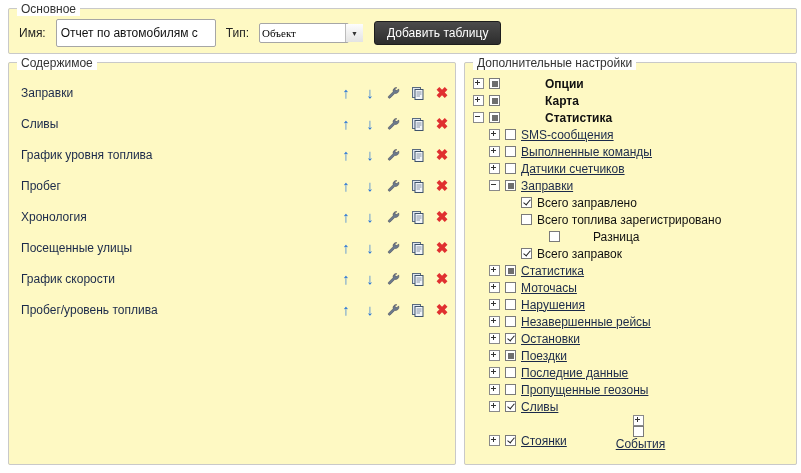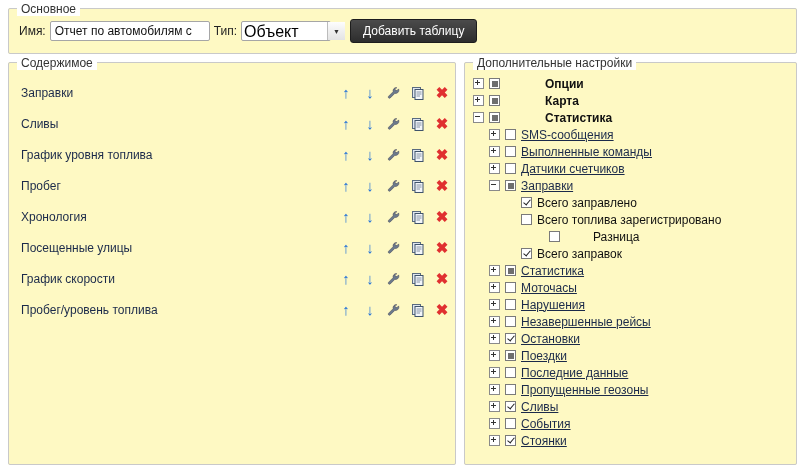--- a/index.html
+++ b/index.html
@@ -43,52 +43,52 @@
     top: 8px;
     width: 789px;
     height: 46px;
   }
   .main-row {
     position: absolute;
     left: 10px;
     top: 10px;
     display: flex;
     align-items: center;
-    gap: 4px;
+    gap: 10px;
   }
   .lbl {
     font-size: 12px;
     color: #222;
     white-space: nowrap;
   }
   input.txt {
     width: 160px;
-    height: 20px;
+    height: 28px;
     box-sizing: border-box;
     border: 1px solid #a6a6a6;
     padding: 1px 4px;
     font-family: "Liberation Sans", sans-serif;
     font-size: 12px;
     color: #111;
     background: #fff;
     border-radius: 2px;
   }
   .sel-wrap {
     position: relative;
     width: 105px;
     height: 20px;
   }
   select.sel {
     width: 90px;
     height: 20px;
     box-sizing: border-box;
     border: 1px solid #a6a6a6;
     background: #fff;
-    font-family: Liberation Sans, sans-serif;
-    font-size: 16px;
+    font-family: Liberation Serif, serif;
+    font-size: 11px;
     padding: 0 2px;
     border-radius: 2px;
     -webkit-appearance: none;
     appearance: none;
   }
   .sel-arrow {
     position: absolute;
     right: 1px;
     top: 1px;
     width: 17px;
@@ -571,21 +571,21 @@
         <div class="tnode" style="padding-left: 24px;">
           <span class="expander plus"></span>
           <span class="cbox"></span>
           <span class="tlabel link">Пропущенные геозоны</span>
         </div>
         <div class="tnode" style="padding-left: 24px;">
           <span class="expander plus"></span>
           <span class="cbox checked"></span>
           <span class="tlabel link">Сливы</span>
         </div>
-        <div class="tnode" style="padding-left: 24px;">
+        <div class="tnode" style="padding-left: 24px; flex-direction: column;">
           <span class="expander plus"></span>
           <span class="cbox"></span>
           <span class="tlabel link">События</span>
         </div>
         <div class="tnode" style="padding-left: 24px;">
           <span class="expander plus"></span>
           <span class="cbox checked"></span>
           <span class="tlabel link">Стоянки</span>
         </div>
       </div>

